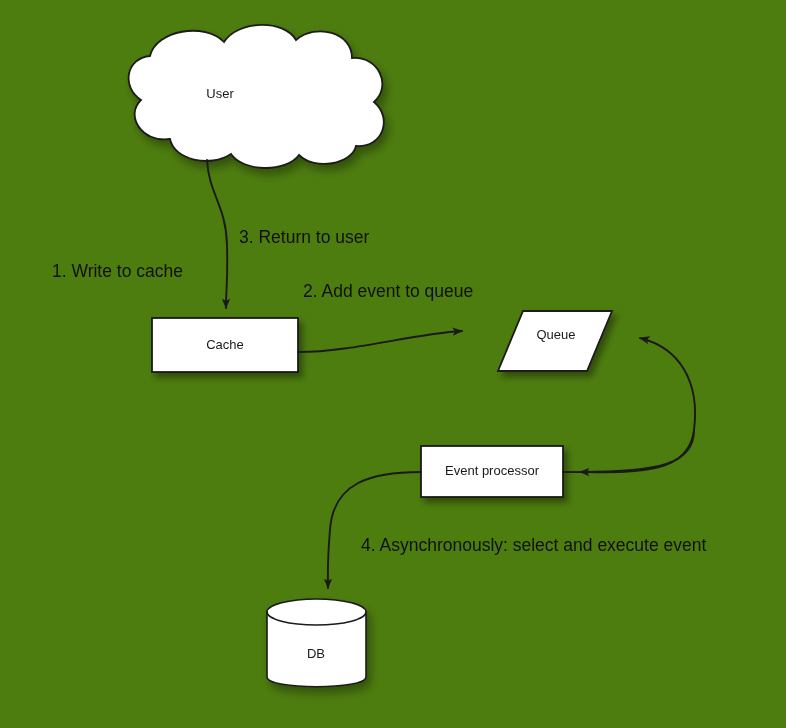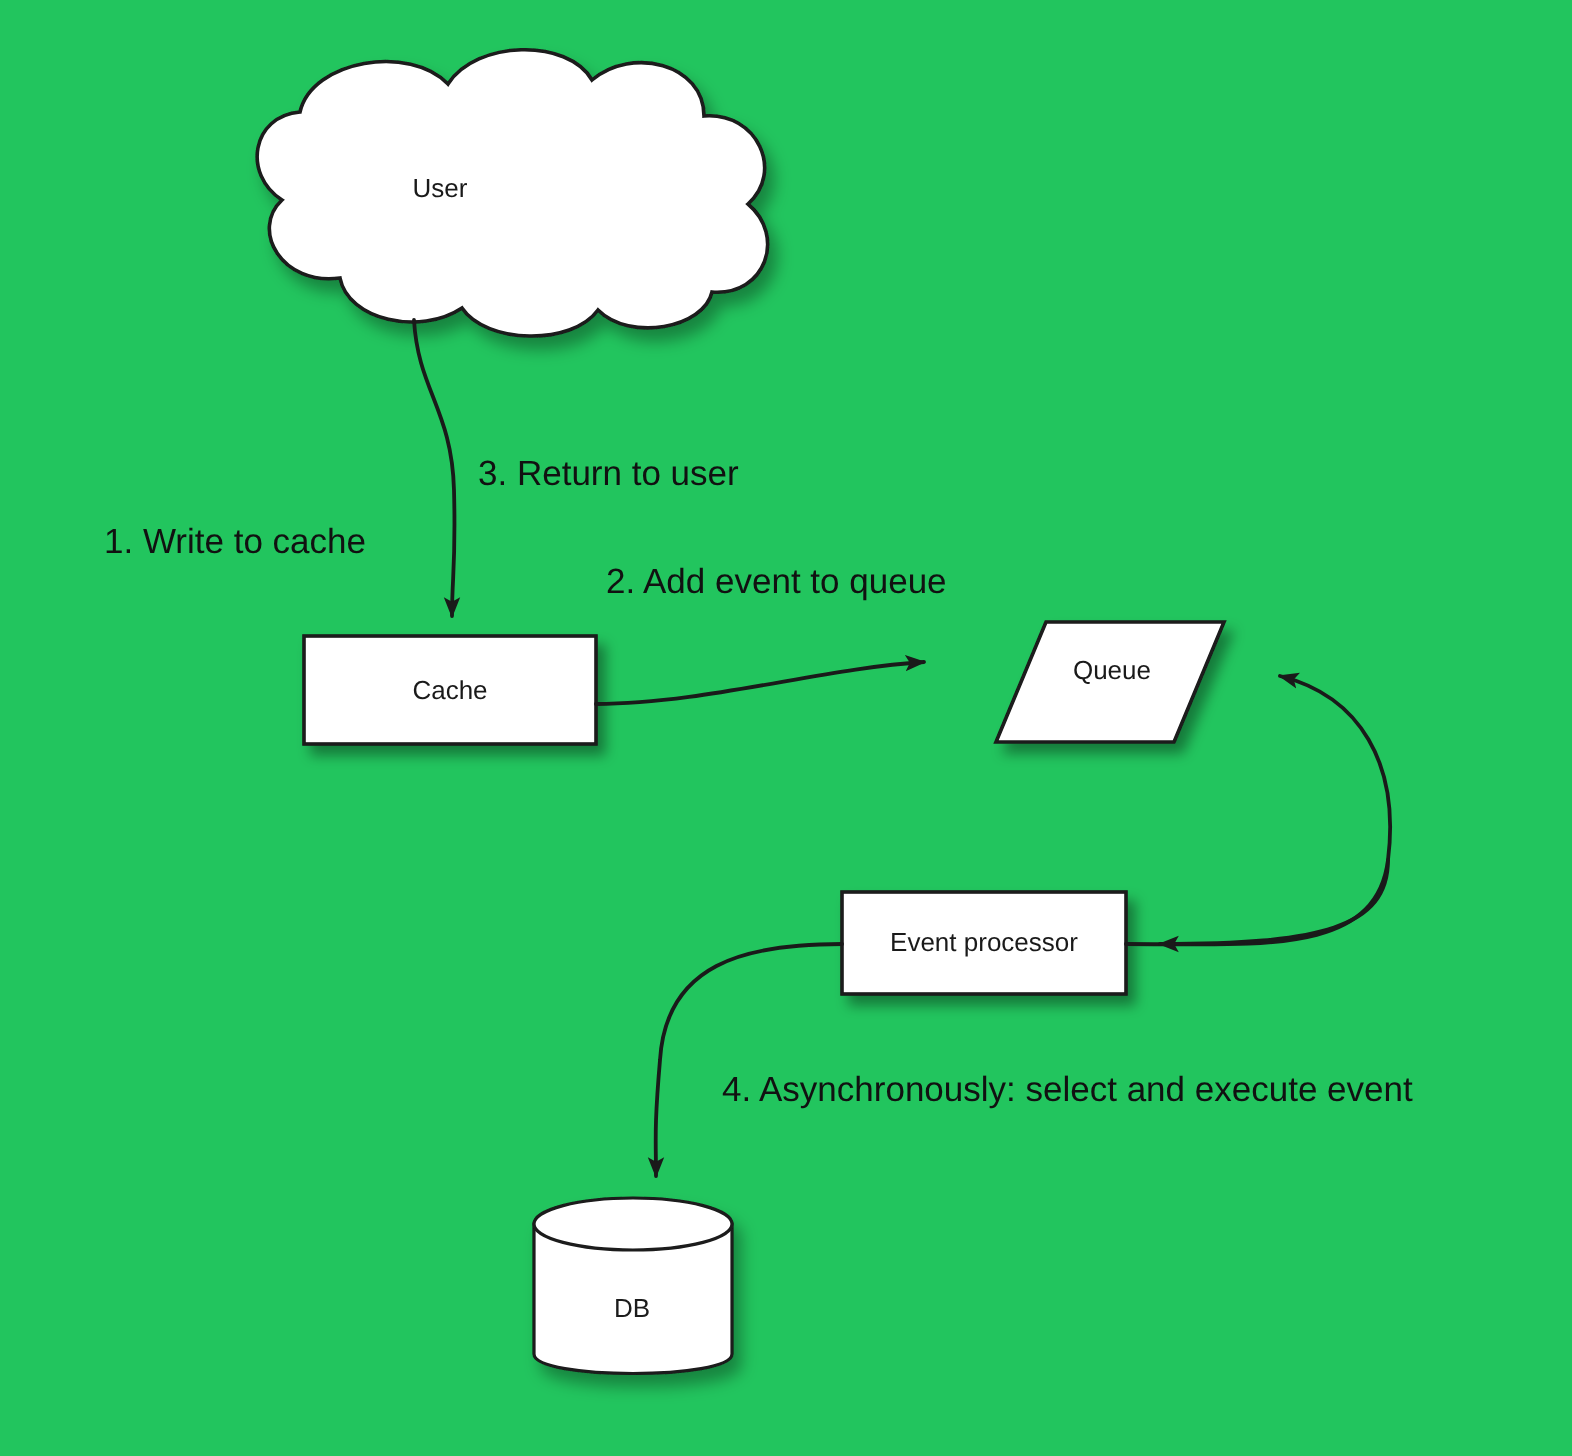--- a/index.html
+++ b/index.html
@@ -9,21 +9,21 @@
     background: #ffffff;
   }
   body {
     font-family: "Liberation Sans", sans-serif;
     color: #111111;
   }
   #canvas {
     position: relative;
     width: 786px;
     height: 728px;
-    background: #22c55e;
+    background: #4d7c0f;
     overflow: hidden;
   }
   #diagram-svg {
     position: absolute;
     top: 0;
     left: 0;
     width: 786px;
     height: 728px;
   }
   .node-fill {

